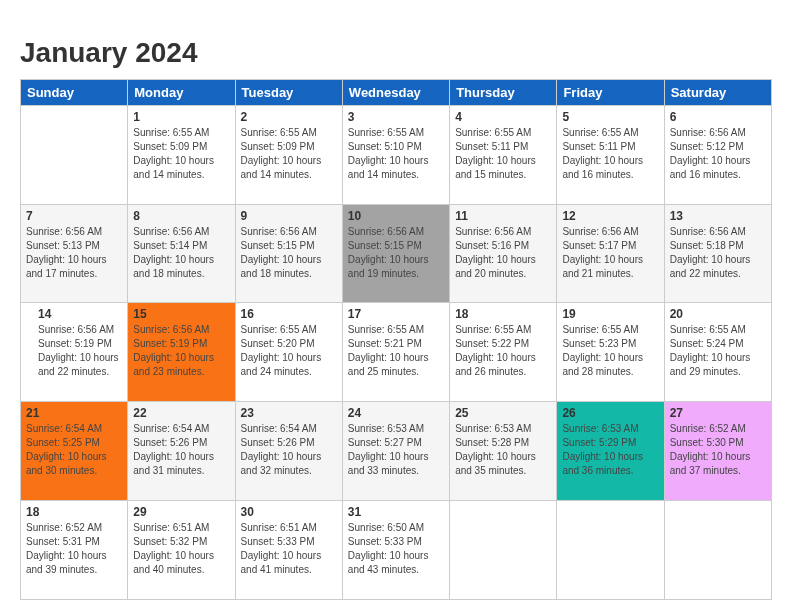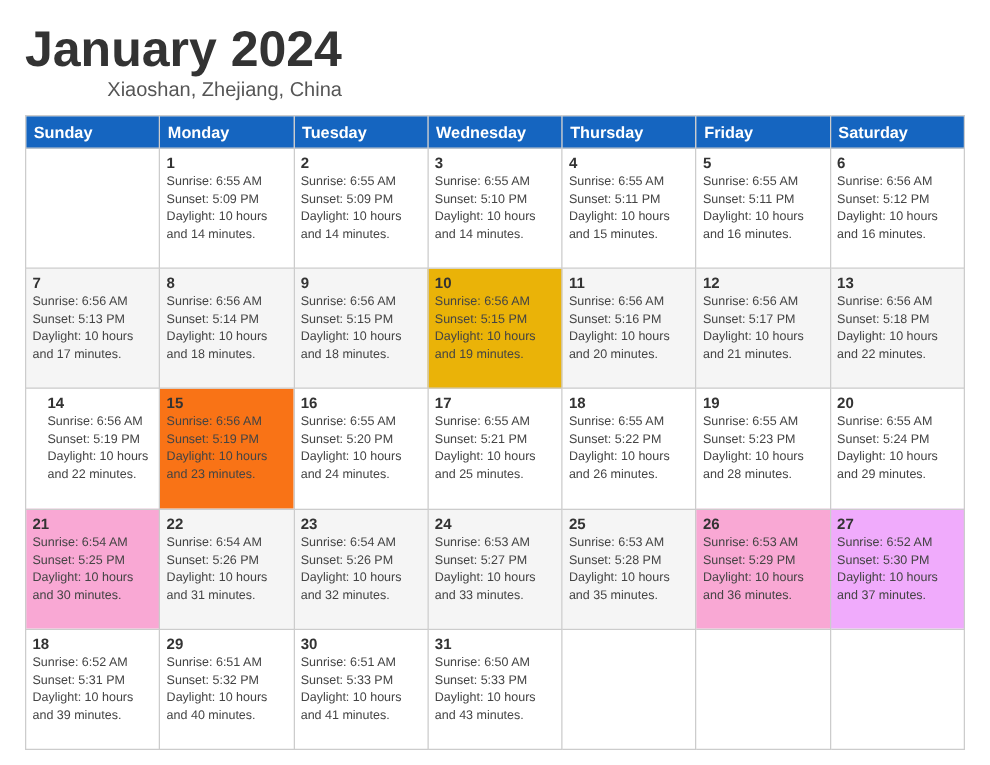--- a/index.html
+++ b/index.html
@@ -25,24 +25,25 @@
     }
     .logo {
       display: flex;
       align-items: center;
       gap: 4px;
     }
     .title-block {
       text-align: right;
     }
     .main-title {
-      font-size: 40px;
+      font-size: 28px;
       font-weight: bold;
       color: #333;
       line-height: 1.1;
+      margin-top: 20px;
     }
     .subtitle {
       font-size: 16px;
       color: #555;
       margin-top: 2px;
     }
     .calendar-table {
       width: 100%;
       border-collapse: collapse;
       flex: 1;
@@ -79,21 +80,20 @@
       line-height: 1.4;
     }
   </style>
 </head>
 <body>
 
 <div class="page">
   <div class="header">
     <div class="title-block">
       <div class="main-title">January 2024</div>
-      <div class="subtitle">Xiaoshan, Zhejiang, China</div>
     </div>
   </div>
 
   <table class="calendar-table">
     <thead>
       <tr>
 
       <th>Sunday</th>
           <th>Monday</th>
           <th>Tuesday</th>
@@ -155,21 +155,21 @@
           <div class="day-info">
             Sunrise: 6:56 AM<br>Sunset: 5:14 PM<br>Daylight: 10 hours and 18 minutes.
           </div>
         </td>
           <td style="background-color: rgb(245, 245, 245);">
           <span class="day-number">9</span>
           <div class="day-info">
             Sunrise: 6:56 AM<br>Sunset: 5:15 PM<br>Daylight: 10 hours and 18 minutes.
           </div>
         </td>
-          <td style="background-color: #eab308; margin-left: 28px;">
+          <td style="background-color: #a3a3a3; margin-left: 28px;">
           <span class="day-number">10</span>
           <div class="day-info">
             Sunrise: 6:56 AM<br>Sunset: 5:15 PM<br>Daylight: 10 hours and 19 minutes.
           </div>
         </td>
           <td style="background-color: rgb(245, 245, 245);">
           <span class="day-number">11</span>
           <div class="day-info">
             Sunrise: 6:56 AM<br>Sunset: 5:16 PM<br>Daylight: 10 hours and 20 minutes.
           </div>
@@ -225,21 +225,21 @@
           </div>
         </td>
           <td style="background-color: rgb(255, 255, 255);">
           <span class="day-number">20</span>
           <div class="day-info">
             Sunrise: 6:55 AM<br>Sunset: 5:24 PM<br>Daylight: 10 hours and 29 minutes.
           </div>
         </td>
         </tr>
         <tr>
-          <td style="background-color: #f9a8d4;">
+          <td style="background-color: #f97316;">
           <span class="day-number">21</span>
           <div class="day-info">
             Sunrise: 6:54 AM<br>Sunset: 5:25 PM<br>Daylight: 10 hours and 30 minutes.
           </div>
         </td>
           <td style="background-color: rgb(245, 245, 245);">
           <span class="day-number">22</span>
           <div class="day-info">
             Sunrise: 6:54 AM<br>Sunset: 5:26 PM<br>Daylight: 10 hours and 31 minutes.
           </div>
@@ -255,21 +255,21 @@
           <div class="day-info">
             Sunrise: 6:53 AM<br>Sunset: 5:27 PM<br>Daylight: 10 hours and 33 minutes.
           </div>
         </td>
           <td style="background-color: rgb(245, 245, 245);">
           <span class="day-number">25</span>
           <div class="day-info">
             Sunrise: 6:53 AM<br>Sunset: 5:28 PM<br>Daylight: 10 hours and 35 minutes.
           </div>
         </td>
-          <td style="background-color: #f9a8d4;">
+          <td style="background-color: #14b8a6;">
           <span class="day-number">26</span>
           <div class="day-info">
             Sunrise: 6:53 AM<br>Sunset: 5:29 PM<br>Daylight: 10 hours and 36 minutes.
           </div>
         </td>
           <td style="background-color: #f0abfc; margin-top: 12px;">
           <span class="day-number">27</span>
           <div class="day-info">
             Sunrise: 6:52 AM<br>Sunset: 5:30 PM<br>Daylight: 10 hours and 37 minutes.
           </div>

